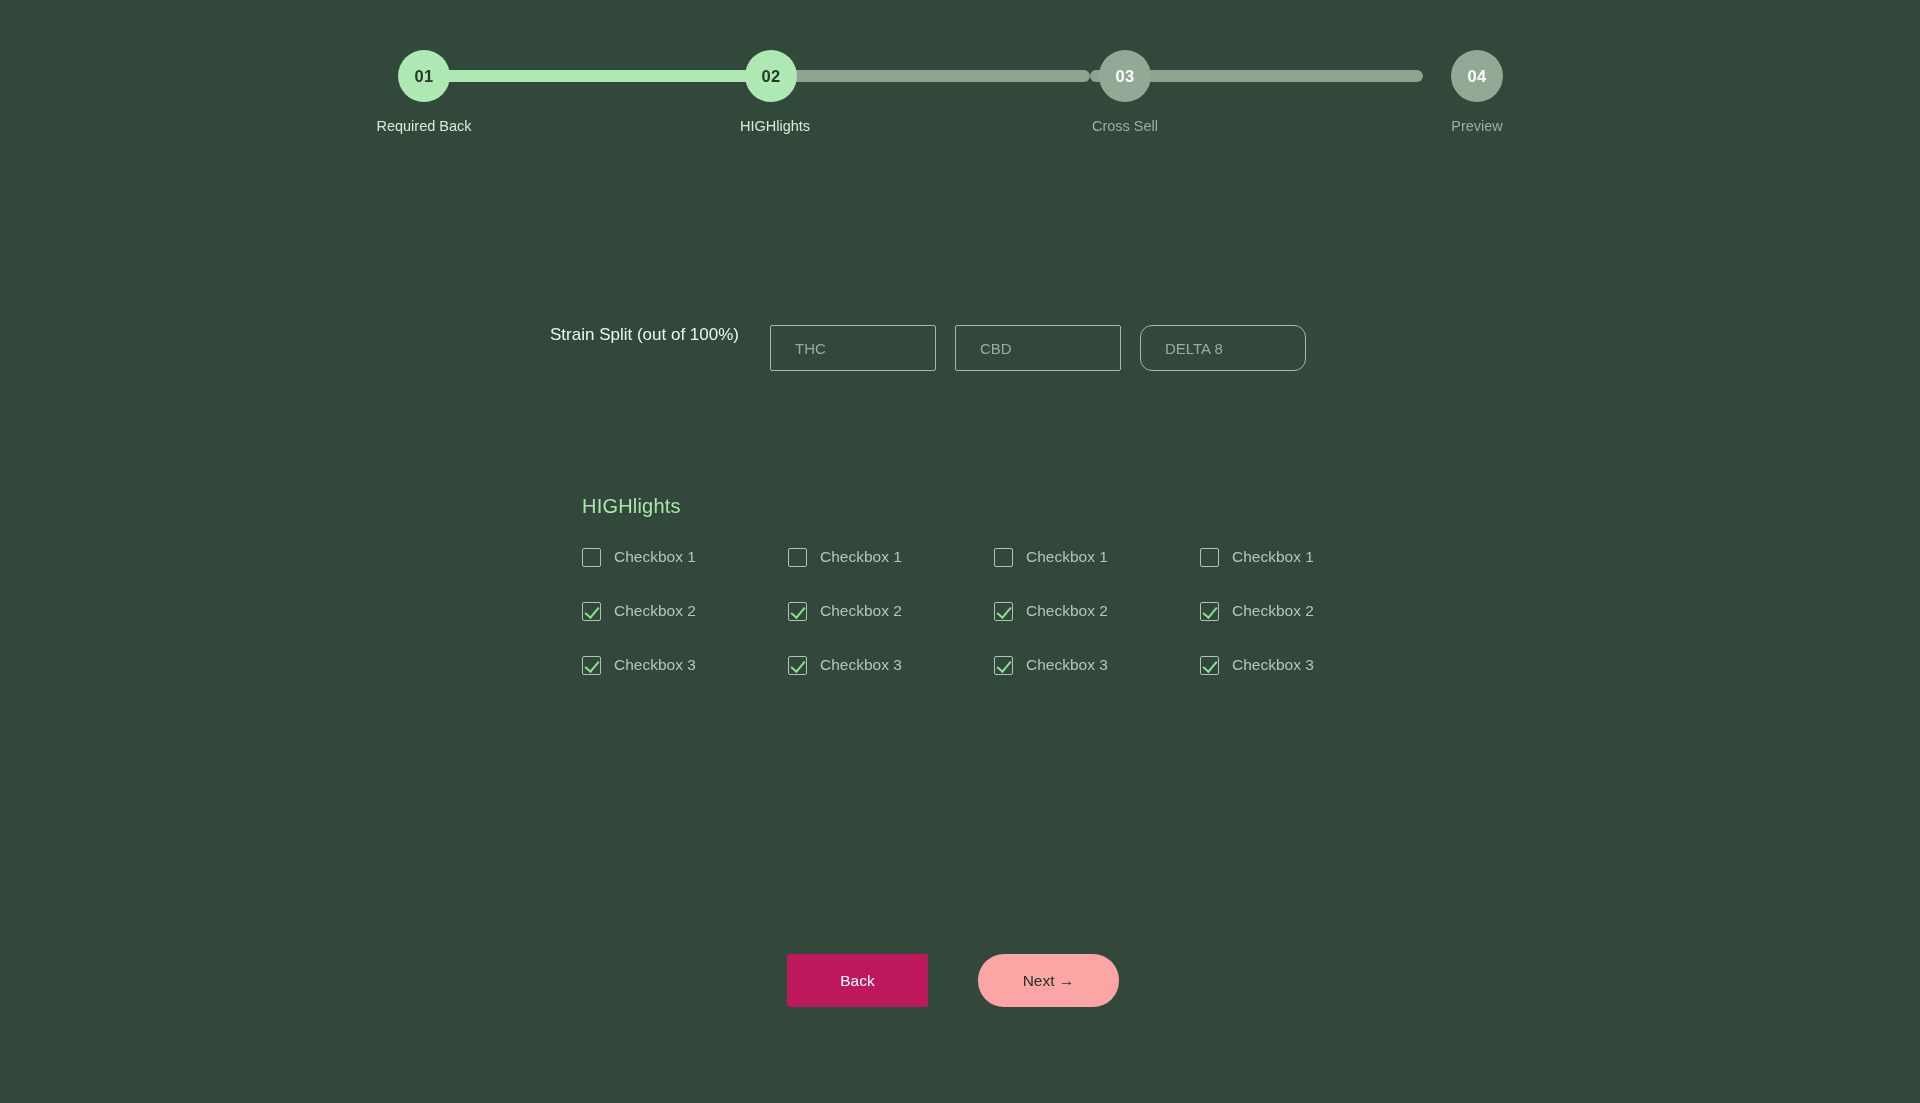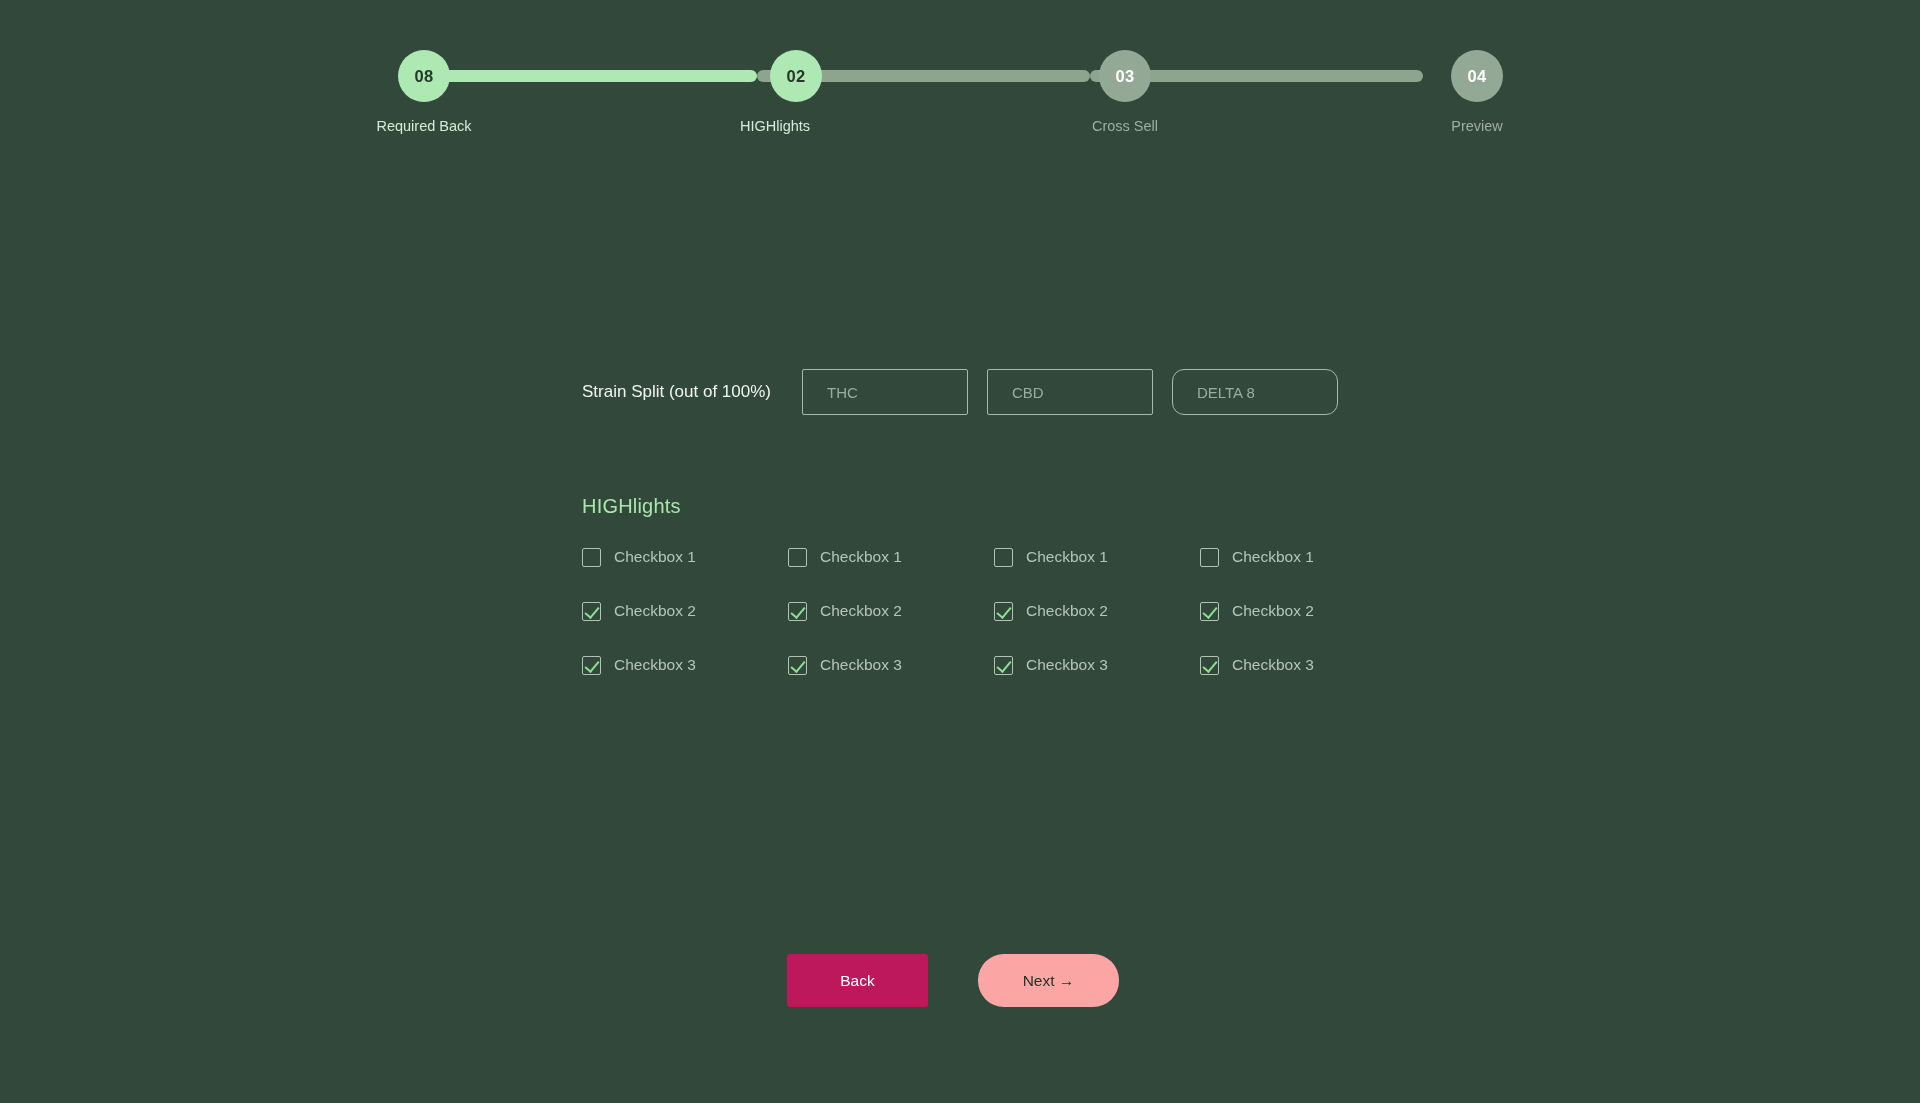--- a/index.html
+++ b/index.html
@@ -57,46 +57,44 @@
     align-items: center;
     justify-content: center;
     font-size: 16.5px;
     font-weight: bold;
     letter-spacing: 0.3px;
   }
   .node.active   { background: #AEE8B2; color: #26382C; }
   .node.inactive { background: #94A896; color: #FFFFFF; }
 
   .node-1 { left: 0px; }
-  .node-2 { left: 372px; text-align: center; }
+  .node-2 { left: 347px; text-align: center; }
   .node-3 { left: 701px; }
   .node-4 { left: 1053px; }
 
   .steplabel {
     position: absolute;
     top: 68px;
     font-size: 14.5px;
     white-space: nowrap;
     transform: translateX(-50%);
   }
   .steplabel.active   { color: #D4EDD6; }
   .steplabel.inactive { color: #9FAFA1; }
   .lbl-1 { left: 26px; }
   .lbl-2 { left: 377px; }
   .lbl-3 { left: 727px; }
   .lbl-4 { left: 1079px; }
 
   
   .strain-row {
     position: absolute;
-    left: 582px;
+    left: 550px;
     top: 325px;
     display: flex;
-    align-items: center;
-    margin-top: 44px;
   }
   .strain-label {
     color: #EFF5F0;
     font-size: 17px;
     width: 220px;
     white-space: nowrap;
   }
   .strain-input {
     width: 166px;
     height: 46px;
@@ -187,21 +185,21 @@
 <body>
 
 <div id="page">
 
   <div class="stepper">
     <div class="stepper-track">
       <div class="seg done seg-1"></div>
       <div class="seg todo seg-2"></div>
       <div class="seg todo seg-3"></div>
 
-      <div class="node active node-1">08</div>
+      <div class="node active node-1">01</div>
       <div class="node active node-2">02</div>
       <div class="node inactive node-3">03</div>
       <div class="node inactive node-4">04</div>
     </div>
 
     <div class="steplabel active lbl-1">Required Back</div>
     <div class="steplabel active lbl-2">HIGHlights</div>
     <div class="steplabel inactive lbl-3">Cross Sell</div>
     <div class="steplabel inactive lbl-4">Preview</div>
   </div>

